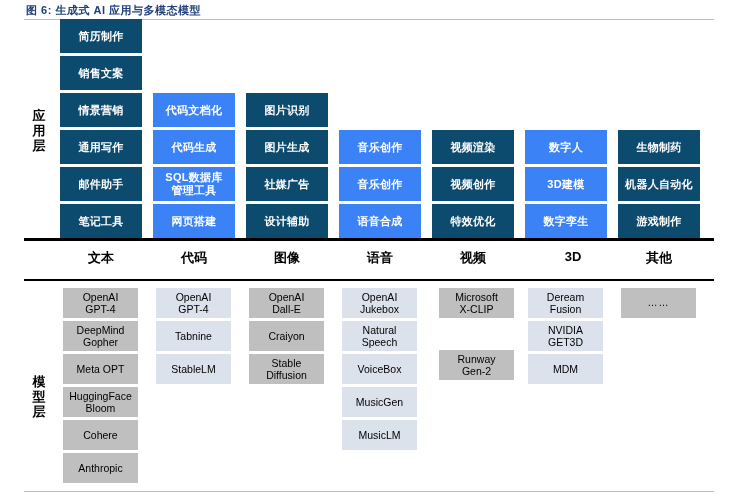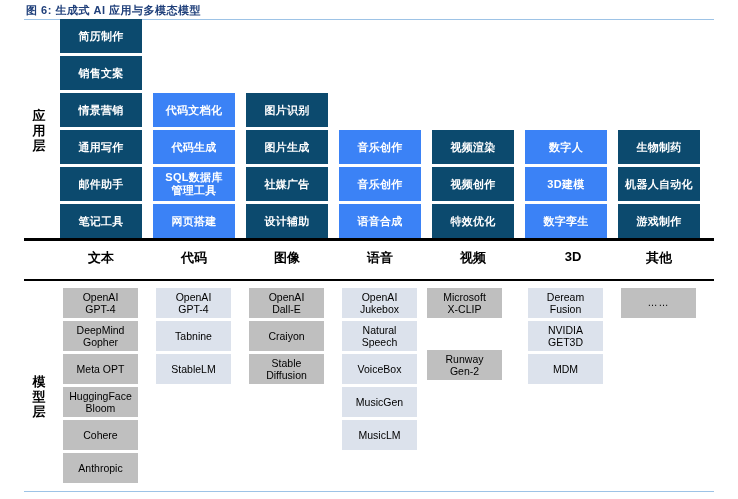--- a/index.html
+++ b/index.html
@@ -243,21 +243,21 @@
       <div class="model-box gray-dark">Craiyon</div>
       <div class="model-box gray-dark">Stable<br>Diffusion</div>
     </div>
     <div class="model-col" style="left: 342px;">
       <div class="model-box gray-light">OpenAI<br>Jukebox</div>
       <div class="model-box gray-light">Natural<br>Speech</div>
       <div class="model-box gray-light">VoiceBox</div>
       <div class="model-box gray-light">MusicGen</div>
       <div class="model-box gray-light">MusicLM</div>
     </div>
-    <div class="model-col" style="left: 427px; gap: 32px;">
+    <div class="model-col" style="left: 439px; gap: 32px;">
       <div class="model-box gray-dark">Microsoft<br>X-CLIP</div>
       <div class="model-box gray-dark">Runway<br>Gen-2</div>
     </div>
     <div class="model-col" style="left: 528px;">
       <div class="model-box gray-light">Deream<br>Fusion</div>
       <div class="model-box gray-light">NVIDIA<br>GET3D</div>
       <div class="model-box gray-light">MDM</div>
     </div>
     <div class="model-col" style="left: 621px;">
       <div class="model-box gray-dark ellipsis-box">……</div>

